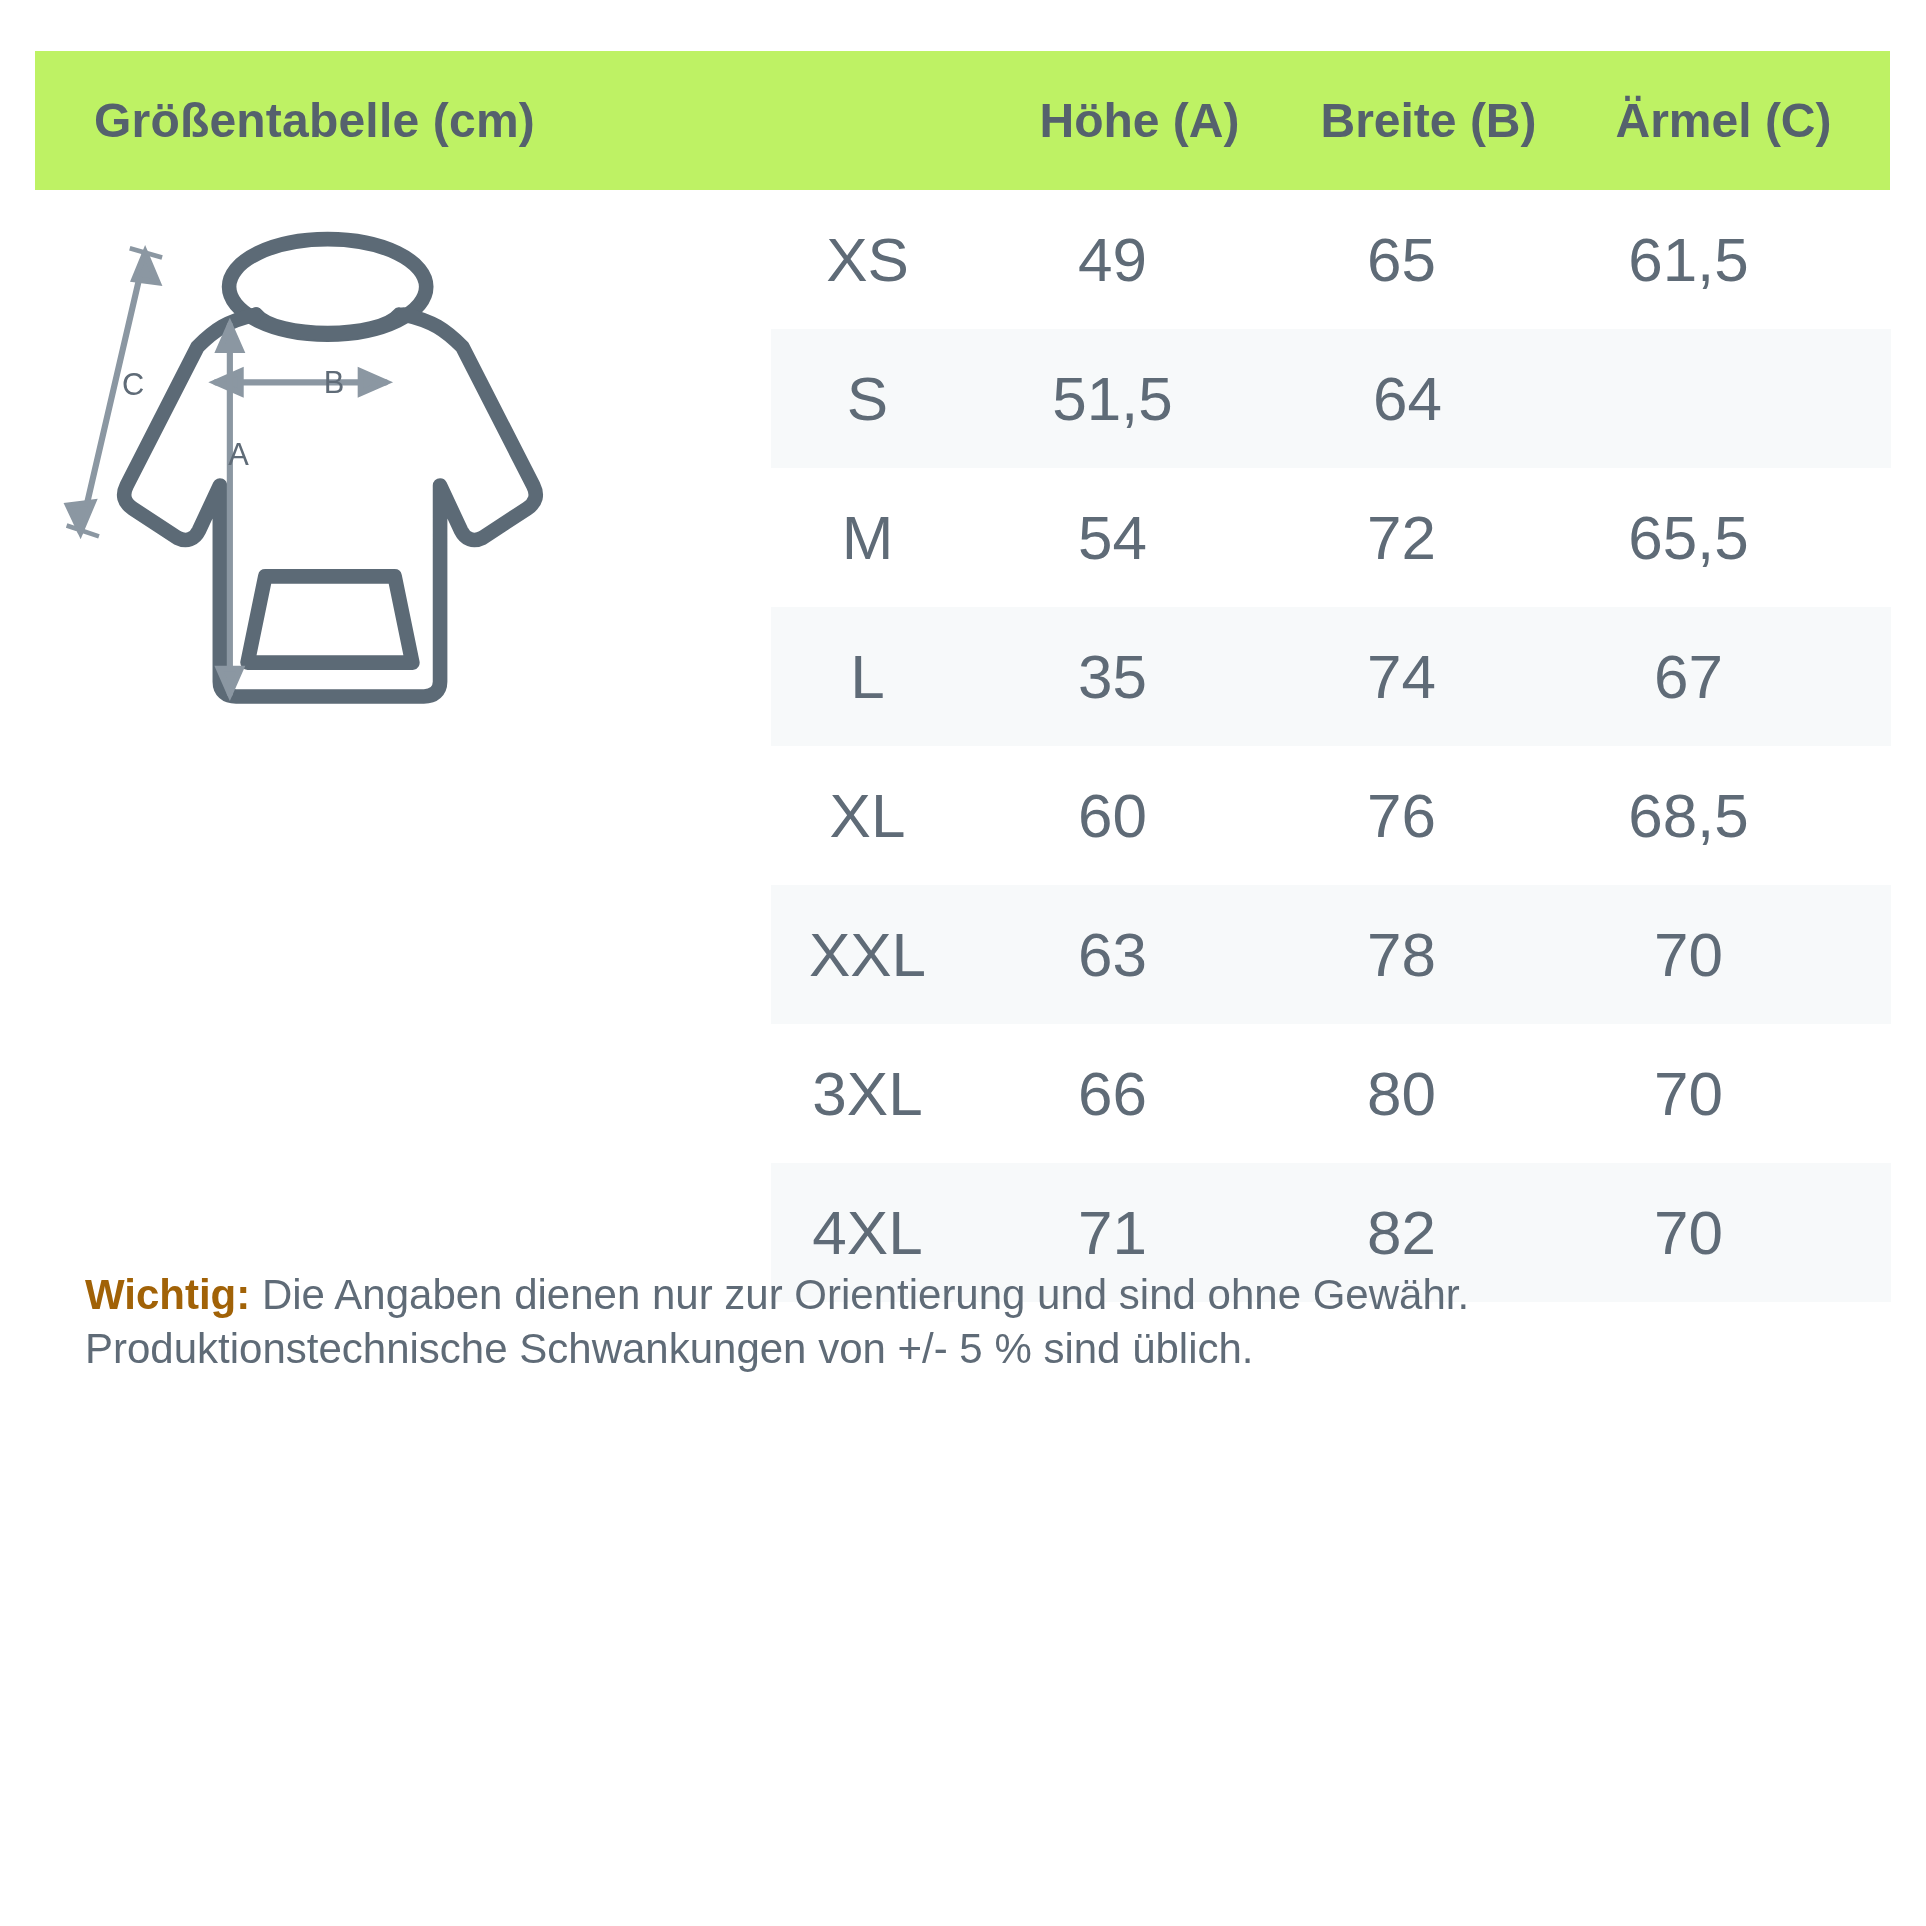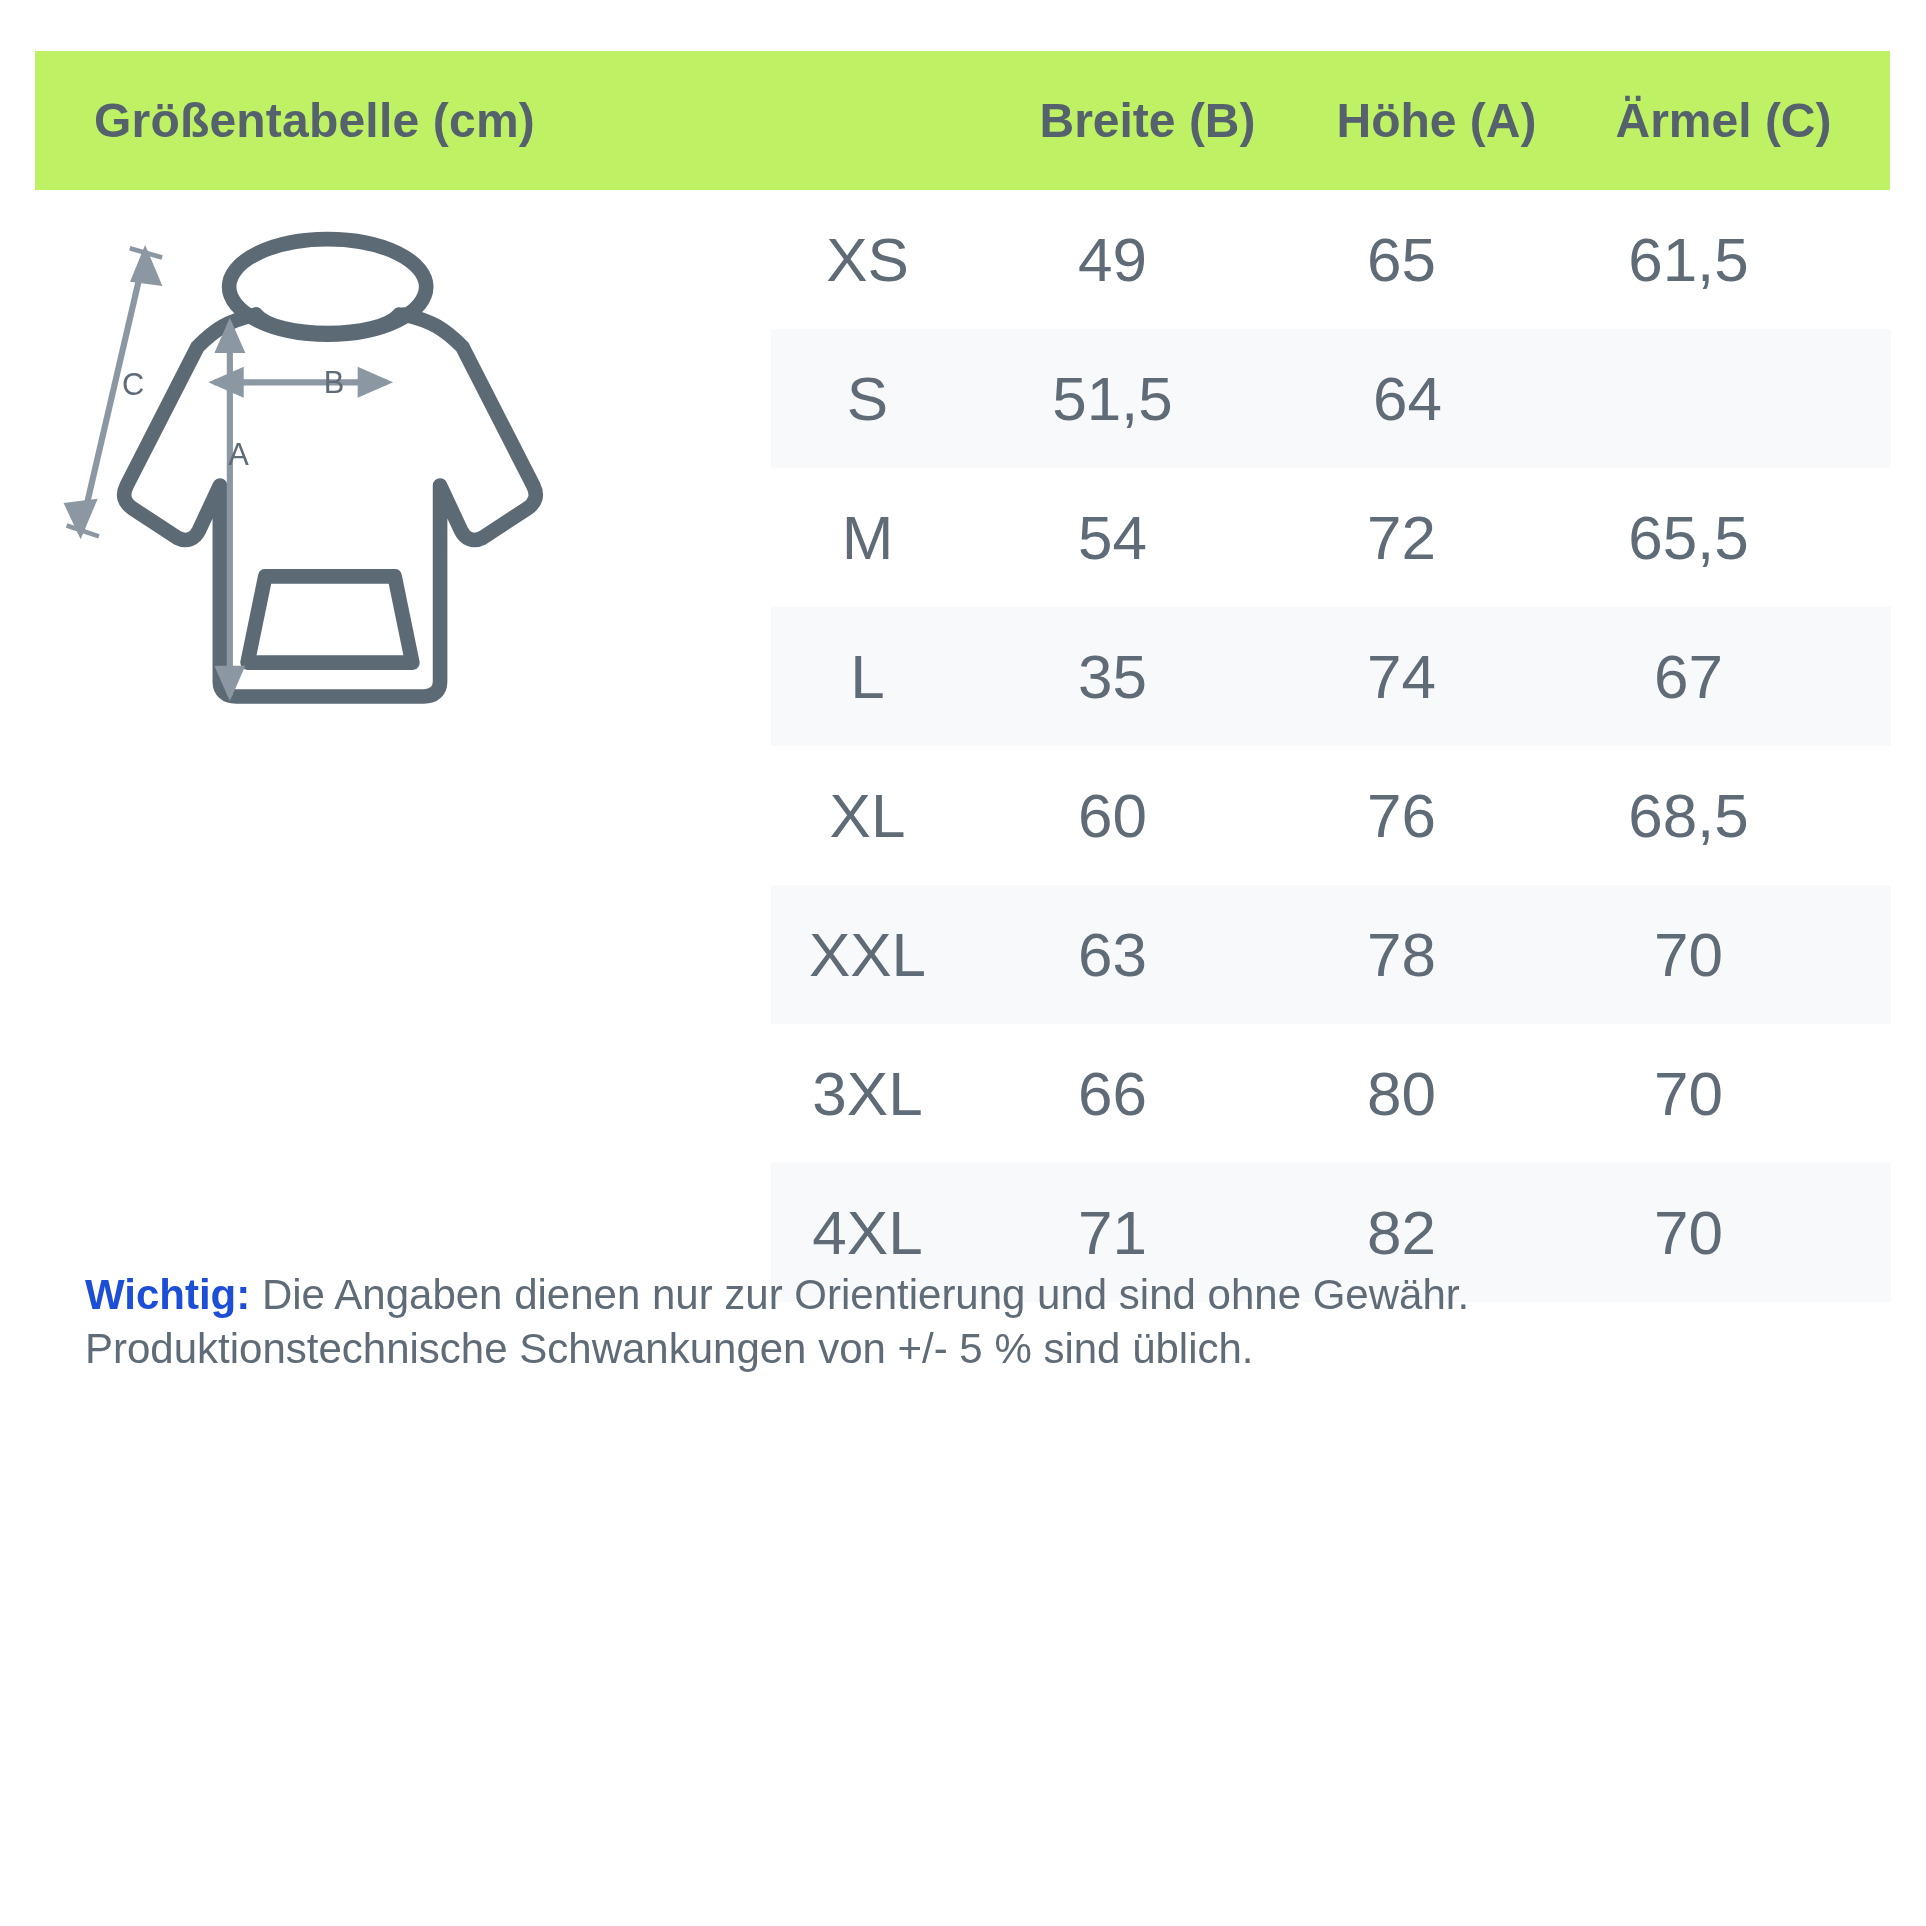--- a/index.html
+++ b/index.html
@@ -101,34 +101,34 @@
     position: absolute;
     left: 85px;
     top: 1268px;
     width: 1795px;
     font-size: 42px;
     line-height: 1.28;
     color: #5f6b77;
   }
   .footnote b {
     font-weight: bold;
-    color: #1d4ed8;
+    color: #a16207;
   }
 </style>
 </head>
 <body>
 
 <div class="page">
 
   <div class="header-band">
     <div class="header-title">Größentabelle (cm)</div>
     <div class="header-cols">
       <div class="header-col hc-size"></div>
+      <div class="header-col hc-a">Höhe (A)</div>
       <div class="header-col hc-b">Breite (B)</div>
-      <div class="header-col hc-a">Höhe (A)</div>
       <div class="header-col hc-c">Ärmel (C)</div>
     </div>
   </div>
 
   <div class="illustration">
     <svg width="693" height="586" viewBox="0 0 900 760" xmlns="http://www.w3.org/2000/svg">
       <g fill="none" stroke="#5c6a76" stroke-width="19" stroke-linejoin="round" stroke-linecap="round">
 
         <ellipse cx="345" cy="72" rx="128" ry="62"></ellipse>
 

